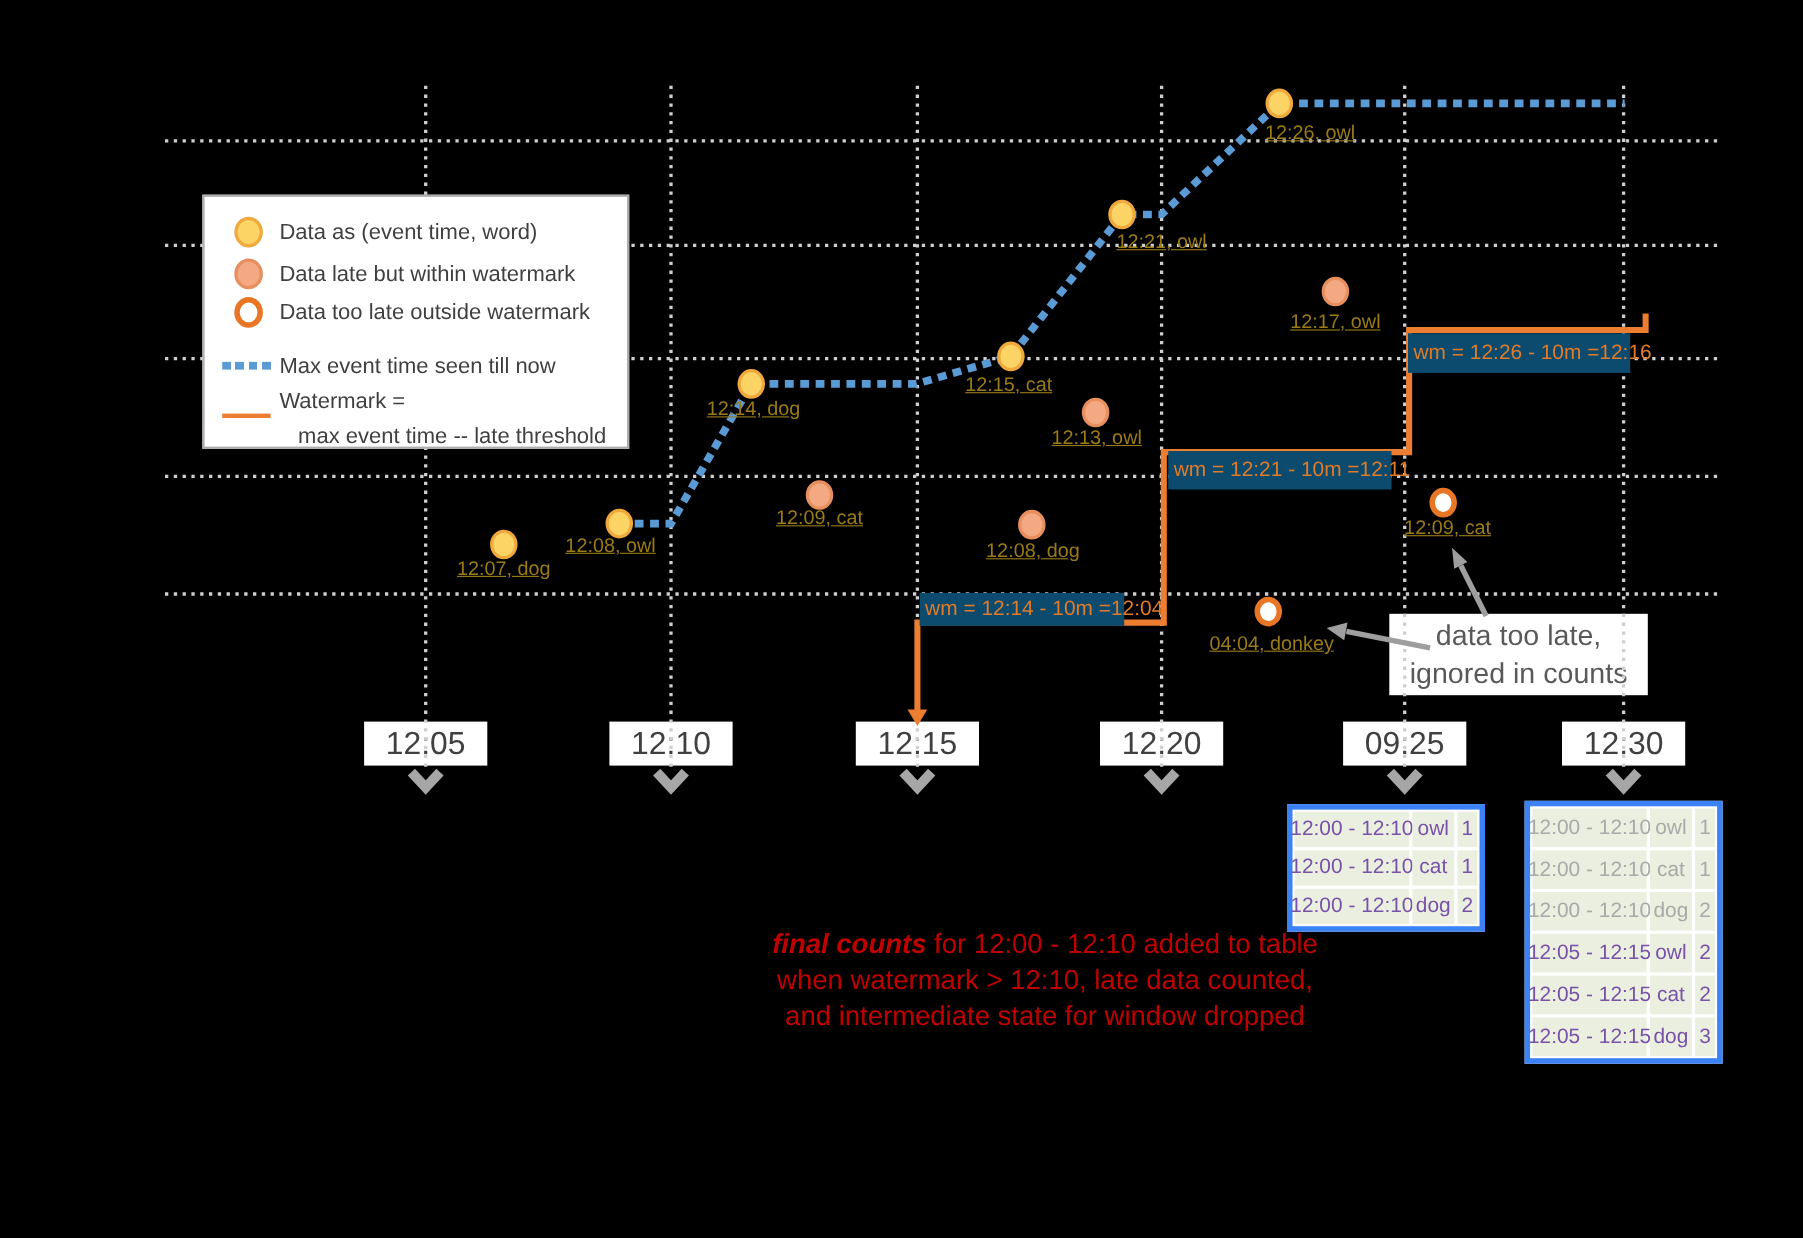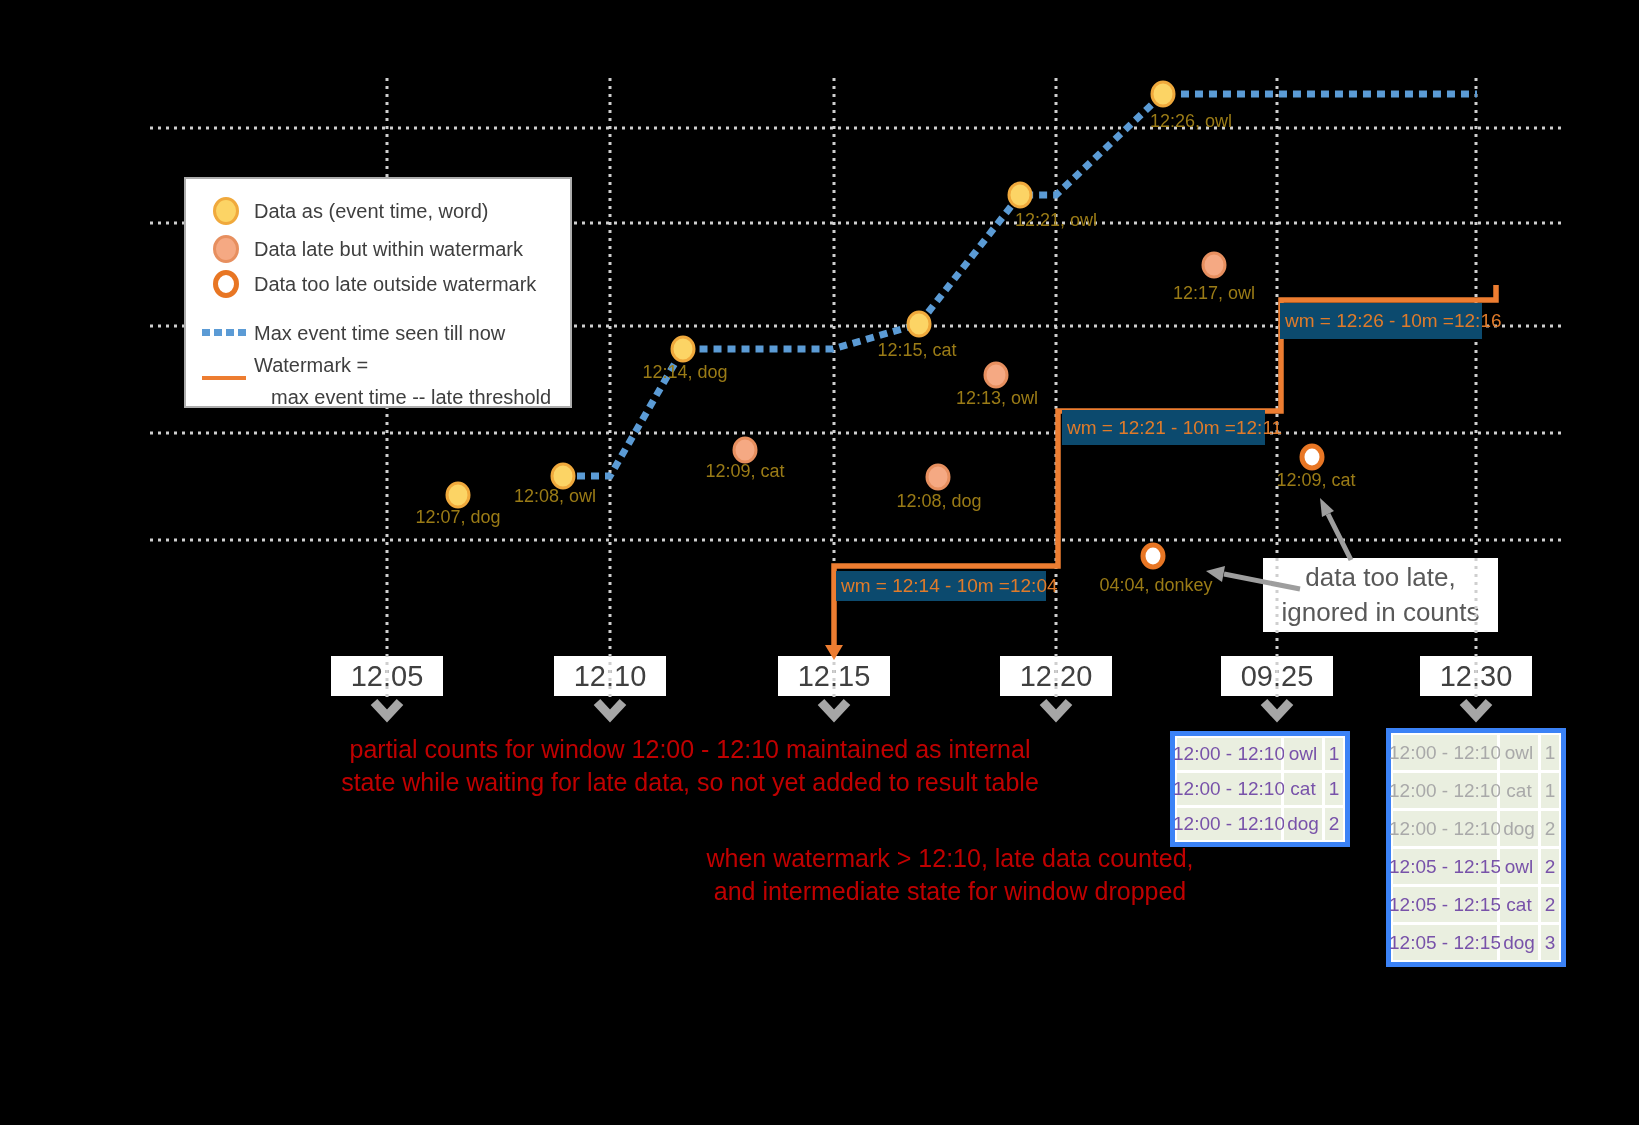--- a/index.html
+++ b/index.html
@@ -31,21 +31,21 @@
   .lg-too{background:#fff;border:5px solid #E87624;}
   .lg-text{position:absolute;left:68px;height:28px;display:flex;align-items:center;white-space:nowrap;}
   .lg-dash{position:absolute;left:16px;top:150px;width:46px;height:7px;
            background:repeating-linear-gradient(90deg,#5B9BD5 0 8px,transparent 8px 12px);}
   .lg-wmline{position:absolute;left:16px;top:197px;width:44px;height:4px;background:#ED7D31;}
 
   .pt{position:absolute;width:25px;height:27px;border-radius:50%;transform:translate(-50%,-50%);}
   .on-time{background:#FCD465;border:3px solid #F0A93C;}
   .late{background:#F5A983;border:3px solid #E78F5F;}
   .too-late{background:#fff;border:5px solid #E87624;}
-  .plabel{position:absolute;transform:translate(-50%,-50%);color:#9A7B16;font-size:18px;white-space:nowrap;}
+  .plabel{position:absolute;transform:translate(-50%,-50%);color:#9A7B16;font-size:18px;white-space:nowrap;text-decoration:underline;}
 
   .wmlabel{position:absolute;background:#0c4a6e;color:#E07B2A;font-size:19px;white-space:nowrap;
            display:flex;align-items:center;padding:0 5px;}
 
   .red-block{position:absolute;color:#C00000;font-size:25px;line-height:33px;text-align:center;}
   .red-em{font-style:italic;font-weight:bold;}
 
   .gtable{position:absolute;background:#fff;border:5px solid #3b82f6;padding:2px;display:grid;
           grid-template-columns:104px 38px 18px;gap:3px;}
   .gcell{background:#EAEFE0;color:#7852A9;font-size:19px;display:flex;align-items:center;
@@ -115,29 +115,26 @@
     <div class="lg-text" style="top:56px">Data late but within watermark</div>
     <div class="lg-circle lg-too" style="left:27px;top:91px"></div>
     <div class="lg-text" style="top:91px">Data too late outside watermark</div>
     <div class="lg-dash"></div>
     <div class="lg-text" style="top:140px">Max event time seen till now</div>
     <div class="lg-text" style="top:172px">Watermark =</div>
     <div class="lg-wmline"></div>
     <div class="lg-text" style="left:85px;top:204px">max event time -- late threshold</div>
   </div>
 
-  <div class="wmlabel" style="left:836px;top:571px;width:210px;height:30px">wm = 12:14 - 10m =12:04</div>
+  <div class="wmlabel" style="left:836px;top:539px;width:186px;height:30px">wm = 12:14 - 10m =12:04</div>
   <div class="wmlabel" style="left:1062px;top:410px;width:203px;height:35px">wm = 12:21 - 10m =12:11</div>
   <div class="wmlabel" style="left:1280px;top:303px;width:202px;height:36px">wm = 12:26 - 10m =12:16</div>
 
-  <div class="red-block" style="left:320px;top:733px;width:740px">
-    <div>partial counts for window 12:00 - 12:10 maintained as internal</div>
-    <div>state while waiting for late data, so not yet added  to result table</div>
-  </div>
   <div class="red-block" style="left:690px;top:842px;width:520px">
+    <div><span class="red-em">final counts</span><span> for 12:00 - 12:10 added to table</span></div>
     <div>when watermark &gt; 12:10, late data counted,</div>
     <div>and intermediate state for window dropped</div>
   </div>
 
   <div class="gtable" id="table1">
     <div class="gcell gcell-m row-dark">12:00 - 12:10</div>
     <div class="gcell">owl</div>
     <div class="gcell">1</div>
     <div class="gcell">12:00 - 12:10</div>
     <div class="gcell">cat</div>

